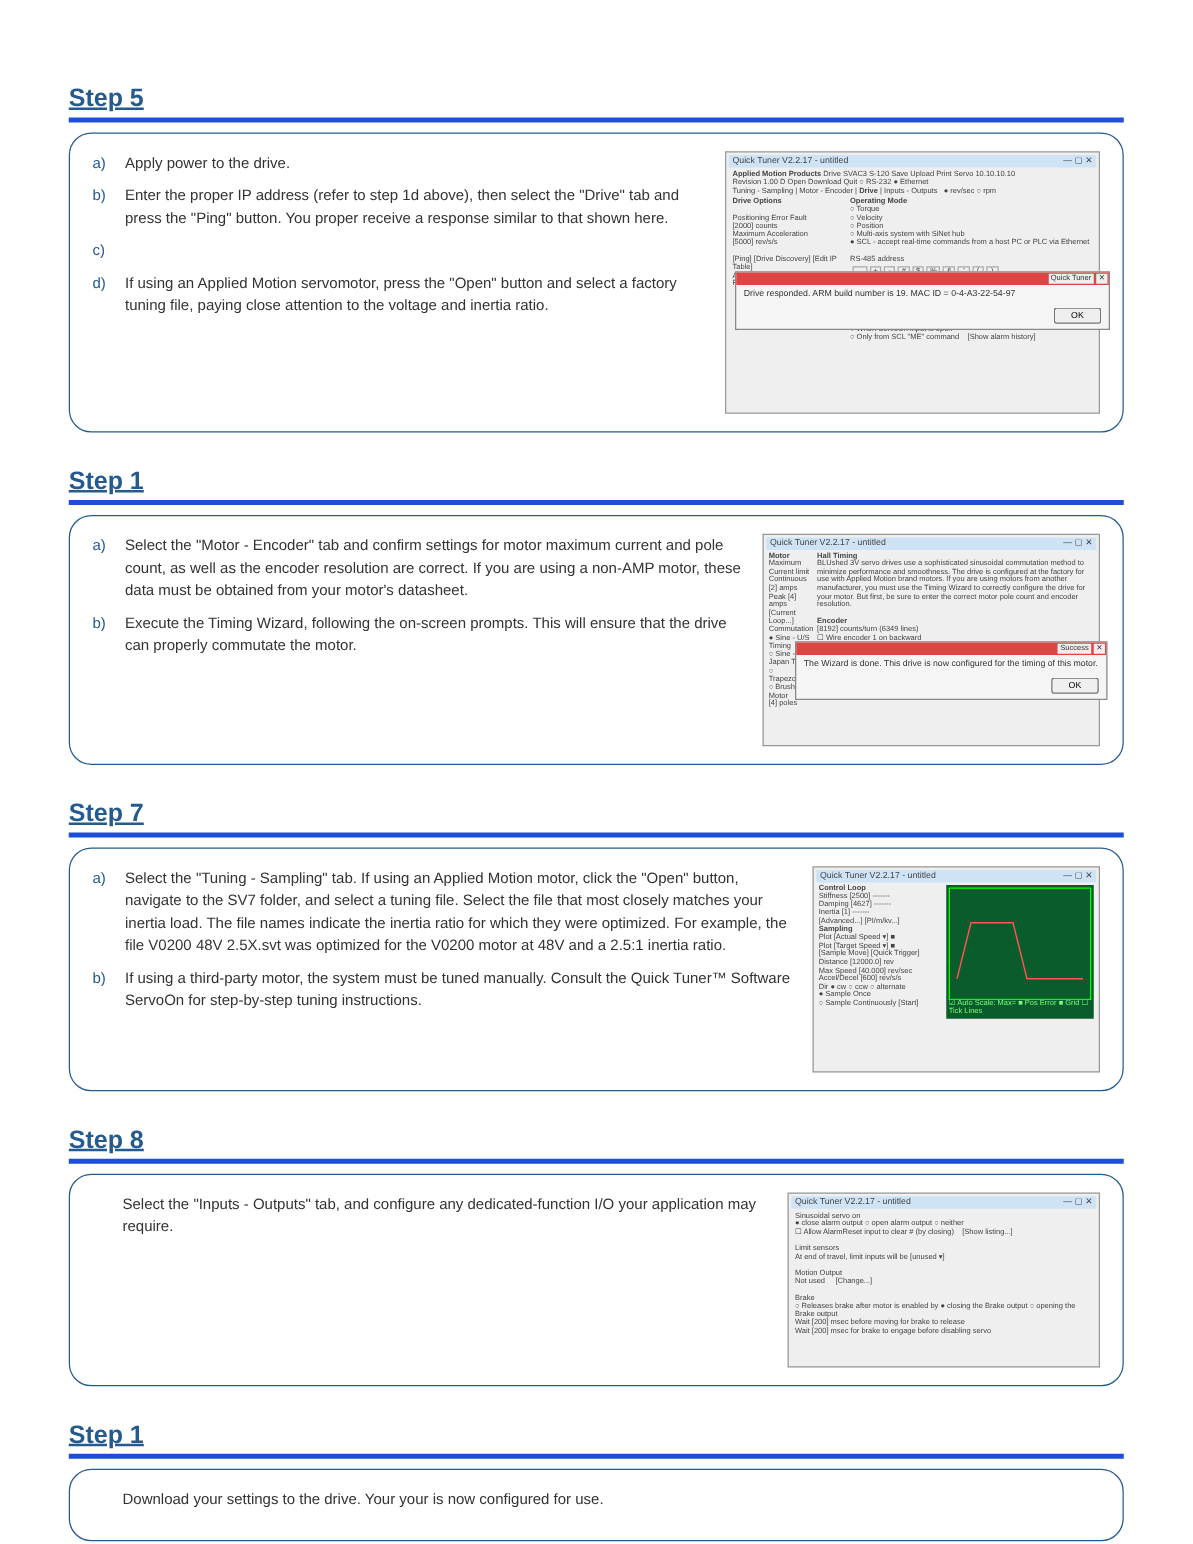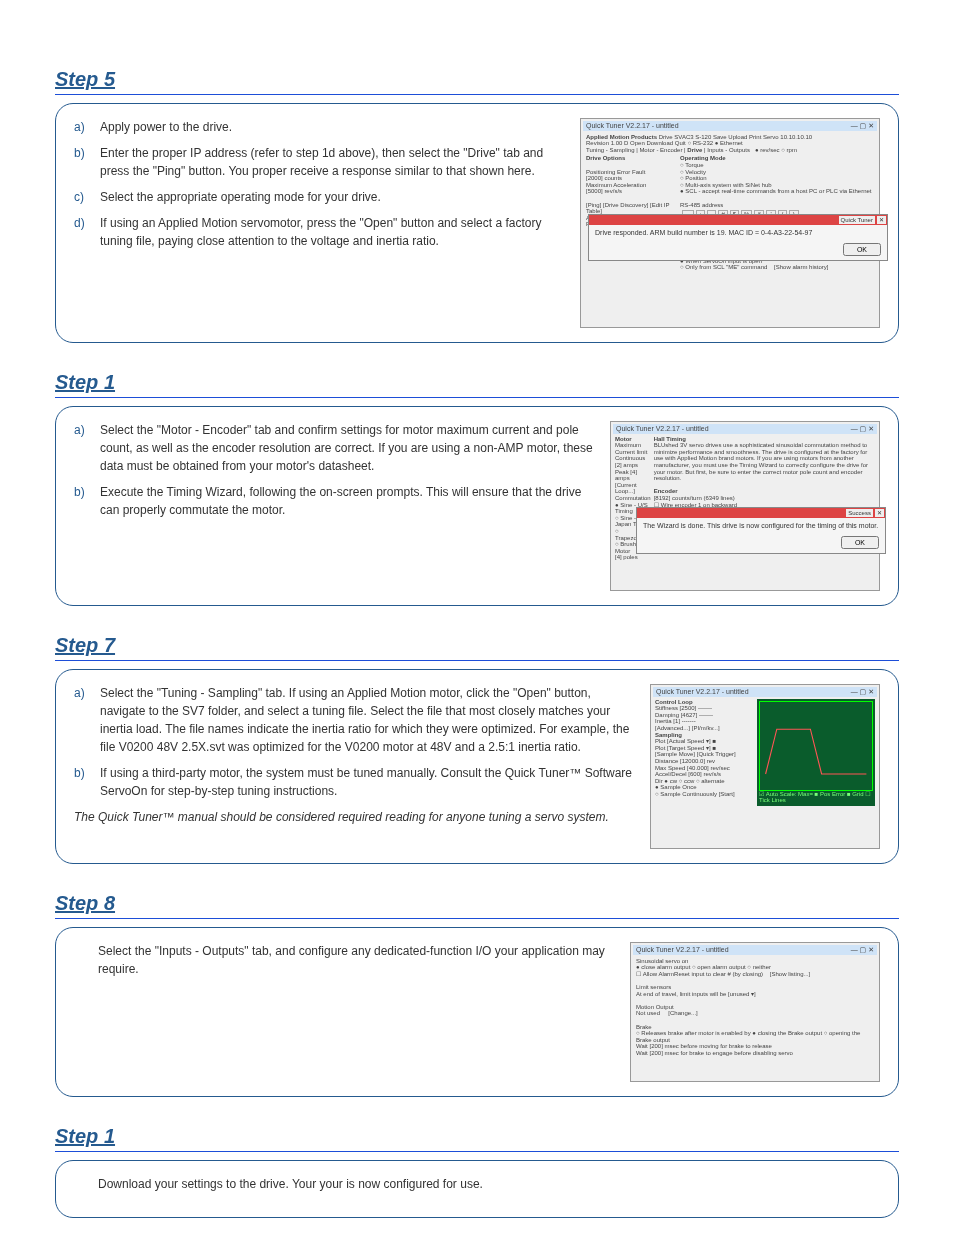--- a/index.html
+++ b/index.html
@@ -8,26 +8,25 @@
     font-size: 12px;
     color: #333;
     background: #fff;
     width: 954px;
     padding: 40px 55px;
     line-height: 1.5;
   }
   .step-heading {
     color: #255a8f;
     font-size: 20px;
-    border-bottom: 1px solid #1d4ed8;
+    border-bottom: 4px solid #1d4ed8;
     margin: 24px 0 8px 0;
     font-weight: bold;
     text-decoration: underline;
     text-decoration-color: #255a8f;
-    font-style: italic;
   }
   .step-box {
     border: 1px solid #255a8f;
     border-radius: 18px;
     padding: 14px 18px;
     position: relative;
     overflow: hidden;
   }
   .cols { display: flex; gap: 14px; }
   .col-text { flex: 1; }
@@ -88,21 +87,20 @@
         <li>
             <span class="marker">a)</span>
             <span>Apply power to the drive.</span>
           </li>
         <li>
             <span class="marker">b)</span>
             <span>Enter the proper IP address (refer to step 1d above), then select the "Drive" tab and press the "Ping" button. You proper receive a response similar to that shown here.</span>
           </li>
         <li>
             <span class="marker">c)</span>
-            <span>Select the appropriate operating mode for your drive.</span>
           </li>
         <li>
             <span class="marker">d)</span>
             <span>If using an Applied Motion servomotor, press the "Open" button and select a factory tuning file, paying close attention to the voltage and inertia ratio.</span>
           </li>
       </ol>
     </div>
     <div class="screenshot shot-sm" style="min-height:210px;">
       <div class="win-title">
           <span>Quick Tuner V2.2.17 - untitled</span>
@@ -250,21 +248,20 @@
       <ol class="letters">
         <li>
             <span class="marker">a)</span>
             <span>Select the "Tuning - Sampling" tab. If using an Applied Motion motor, click the "Open" button, navigate to the SV7 folder, and select a tuning file. Select the file that most closely matches your inertia load. The file names indicate the inertia ratio for which they were optimized. For example, the file V0200 48V 2.5X.svt was optimized for the V0200 motor at 48V and a 2.5:1 inertia ratio.</span>
           </li>
         <li>
             <span class="marker">b)</span>
             <span>If using a third-party motor, the system must be tuned manually. Consult the Quick Tuner™ Software ServoOn for step-by-step tuning instructions.</span>
           </li>
       </ol>
-      <p class="italic plain">The Quick Tuner™ manual should be considered required reading for anyone tuning a servo system.</p>
     </div>
     <div class="screenshot shot-tall">
       <div class="win-title">
           <span>Quick Tuner V2.2.17 - untitled</span>
           <span>— ▢ ✕</span>
         </div>
       <div style="display:flex;gap:2px;padding:2px;">
         <div style="width:100px;">
           <b>Control Loop</b><br>
           <span>Stiffness</span> [<span>2500</span>] -------<br>

